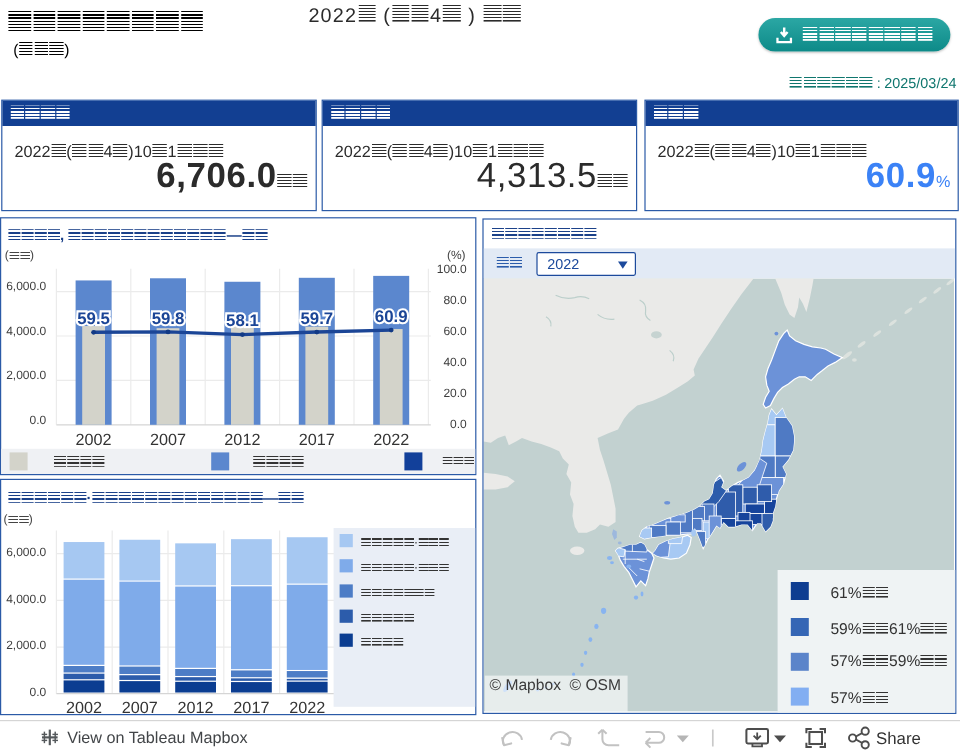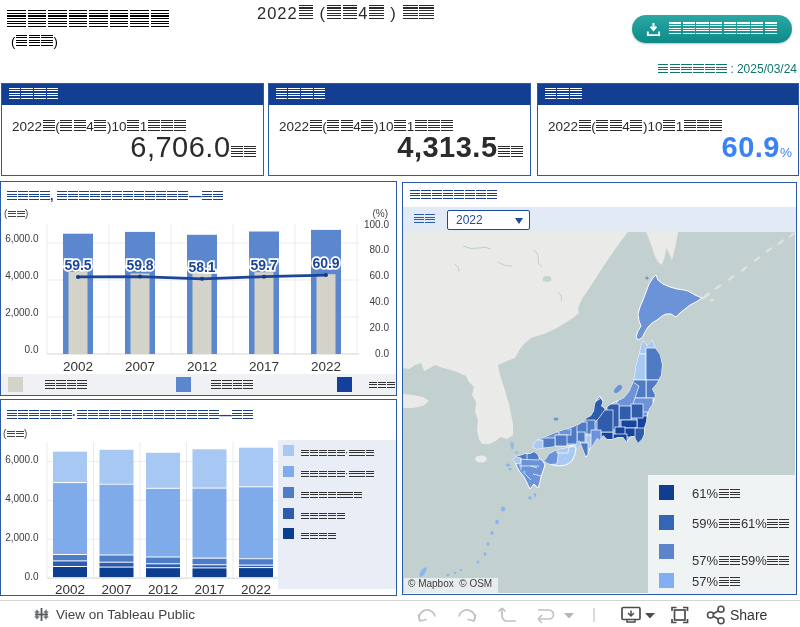--- a/index.html
+++ b/index.html
@@ -21,26 +21,26 @@
       <path d="M8 1v7M5 5l3 3.4L11 5" stroke="#fff" stroke-width="2.2" fill="none"></path>
       <path d="M2 10v4h12v-4" stroke="#fff" stroke-width="2" fill="none"></path>
     </svg>
 <span style="font-size:14px;font-weight:bold"><i class="k"></i><i class="k"></i><i class="k"></i><i class="k"></i><i class="k"></i><i class="k"></i><i class="k"></i><i class="k"></i></span>
 </div>
 <div class="abs" style="right:3px;top:62px;font-size:12px;color:#0f766e"><i class="k"></i><i class="k"></i><i class="k"></i><i class="k"></i><i class="k"></i><i class="k"></i><span style="padding:0 3px">:</span>2025/03/24</div>
 
 <div class="panel" style="left:1px;top:83px;width:263px;height:93px">
  <div style="height:21px;background:#123f92;color:#fff;font-size:13px;font-weight:bold;padding:3px 0 0 6px"><i class="k"></i><i class="k"></i><i class="k"></i><i class="k"></i></div>
  <div style="padding:14px 8px 0 10px;font-size:13.5px;color:#2b2b2b">2022<i class="k"></i>(<i class="k"></i><i class="k"></i>4<i class="k"></i>)10<i class="k"></i>1<i class="k"></i><i class="k"></i><i class="k"></i></div>
- <div style="position:absolute;right:6px;top:47px;font-size:29px;font-weight:normal;color:#2b2b2b;letter-spacing:.5px">6,706.0<span style="font-size:13.5px;font-weight:normal;letter-spacing:0"><i class="k"></i><i class="k"></i></span></div>
+ <div style="position:absolute;right:6px;top:47px;font-size:29px;font-weight:bold;color:#2b2b2b;letter-spacing:.5px">6,706.0<span style="font-size:13.5px;font-weight:normal;letter-spacing:0"><i class="k"></i><i class="k"></i></span></div>
 </div>
 <div class="panel" style="left:268px;top:83px;width:263px;height:93px">
  <div style="height:21px;background:#123f92;color:#fff;font-size:13px;font-weight:bold;padding:3px 0 0 6px"><i class="k"></i><i class="k"></i><i class="k"></i><i class="k"></i></div>
  <div style="padding:14px 8px 0 10px;font-size:13.5px;color:#2b2b2b">2022<i class="k"></i>(<i class="k"></i><i class="k"></i>4<i class="k"></i>)10<i class="k"></i>1<i class="k"></i><i class="k"></i><i class="k"></i></div>
- <div style="position:absolute;right:6px;top:47px;font-size:29px;font-weight:bold;color:#2b2b2b;letter-spacing:.5px">4,313.5<span style="font-size:13.5px;font-weight:normal;letter-spacing:0"><i class="k"></i><i class="k"></i></span></div>
+ <div style="position:absolute;right:6px;top:47px;font-size:29px;font-weight:normal;color:#2b2b2b;letter-spacing:.5px">4,313.5<span style="font-size:13.5px;font-weight:normal;letter-spacing:0"><i class="k"></i><i class="k"></i></span></div>
 </div>
 <div class="panel" style="left:537px;top:83px;width:262px;height:93px">
  <div style="height:21px;background:#123f92;color:#fff;font-size:13px;font-weight:bold;padding:3px 0 0 6px"><i class="k"></i><i class="k"></i><i class="k"></i></div>
  <div style="padding:14px 8px 0 10px;font-size:13.5px;color:#2b2b2b">2022<i class="k"></i>(<i class="k"></i><i class="k"></i>4<i class="k"></i>)10<i class="k"></i>1<i class="k"></i><i class="k"></i><i class="k"></i></div>
  <div style="position:absolute;right:6px;top:47px;font-size:29px;font-weight:bold;color:#3b82f6;letter-spacing:.5px">60.9<span style="font-size:13.5px;font-weight:normal;letter-spacing:0">%</span></div>
 </div>
 
 <div class="panel" style="left:0px;top:181px;width:397px;height:215px">
  <div style="position:absolute;left:5px;top:7px;font-size:12.5px;font-weight:bold;color:#1b4189"><i class="s"></i><i class="s"></i><i class="s"></i><i class="s"></i>,&nbsp;<i class="s"></i><i class="s"></i><i class="s"></i><i class="s"></i><i class="s"></i><i class="s"></i><i class="s"></i><i class="s"></i><i class="s"></i><i class="s"></i><i class="s"></i><i class="s"></i>—<i class="s"></i><i class="s"></i></div>
  <div style="position:absolute;left:3px;top:26px;font-size:10px;color:#444">(<i class="s"></i><i class="s"></i>)</div>
@@ -311,43 +311,43 @@
    <ellipse cx="75" cy="330" rx="1.3" ry="1.5"></ellipse>
   </g>
  </svg>
 
  <div style="position:absolute;left:245px;top:292px;width:172px;height:119px;background:#eff3f4;font-size:13px;color:#333">
   <span style="position:absolute;left:11px;top:10px;width:15px;height:15px;background:#0e3d91"></span>
       <span style="position:absolute;left:44px;top:11px">61%<i class="s"></i><i class="s"></i></span>
   <span style="position:absolute;left:11px;top:40px;width:15px;height:15px;background:#3566b5"></span>
       <span style="position:absolute;left:44px;top:41px">59%<i class="s"></i><i class="s"></i>61%<i class="s"></i><i class="s"></i></span>
   <span style="position:absolute;left:11px;top:69px;width:15px;height:15px;background:#5b84ca"></span>
-      <span style="position:absolute;left:44px;top:78px">57%<i class="s"></i><i class="s"></i>59%<i class="s"></i><i class="s"></i></span>
+      <span style="position:absolute;left:44px;top:68px">57%<i class="s"></i><i class="s"></i>59%<i class="s"></i><i class="s"></i></span>
   <span style="position:absolute;left:11px;top:98px;width:15px;height:15px;background:#82aef2"></span>
       <span style="position:absolute;left:44px;top:99px">57%<i class="s"></i><i class="s"></i></span>
  </div>
- <div style="position:absolute;left:1px;bottom:1px;height:15px;background:rgba(255,255,255,.6);font-size:10px;color:#3b3b3b;padding:0 6px 0 4px">© Mapbox &nbsp;© OSM</div>
+ <div style="position:absolute;left:1px;bottom:1px;height:30px;background:rgba(255,255,255,.6);font-size:13px;color:#3b3b3b;padding:0 6px 0 4px">© Mapbox &nbsp;© OSM</div>
 </div>
 
 <div class="abs" style="left:0;top:600px;width:800px;height:27px;background:#fff;border-top:1px solid #d5d5d5">
  <svg style="position:absolute;left:33px;top:5px" width="17" height="17" viewBox="0 0 17 17">
   <g fill="#54585b">
         <rect x="7.6" y="2" width="1.8" height="13"></rect>
         <rect x="2" y="7.6" width="13" height="1.8"></rect>
         <rect x="3.4" y="3.7" width="1.2" height="4.6"></rect>
         <rect x="1.7" y="5.4" width="4.6" height="1.2"></rect>
         <rect x="12.4" y="3.7" width="1.2" height="4.6"></rect>
         <rect x="10.7" y="5.4" width="4.6" height="1.2"></rect>
         <rect x="3.4" y="8.7" width="1.2" height="4.6"></rect>
         <rect x="1.7" y="10.4" width="4.6" height="1.2"></rect>
         <rect x="12.4" y="8.7" width="1.2" height="4.6"></rect>
         <rect x="10.7" y="10.4" width="4.6" height="1.2"></rect>
       </g>
  </svg>
- <span style="position:absolute;left:56px;top:6px;font-size:13.5px;color:#424548">View on Tableau Public</span>
+ <span style="position:absolute;left:56px;top:6px;font-size:13.5px;color:#424548">View on Tableau Mapbox</span>
  <svg style="position:absolute;left:414px;top:4px" width="370" height="20" viewBox="0 0 370 20">
   <g fill="none" stroke="#c2c2c2" stroke-width="1.7">
    <path d="M6,16 A8,7.5 0 1 1 21,11.5"></path>
         <path d="M6,16 l-1.5,-6 M6,16 l6,-1.5" stroke-linecap="round"></path>
    <path d="M60,16 A8,7.5 0 1 0 45,11.5"></path>
         <path d="M60,16 l1.5,-6 M60,16 l-6,-1.5" stroke-linecap="round"></path>
    <path d="M88,3 v8 a5,5 0 0 0 5,5 h9 M88,3 l-3.5,3.5 M88,3 l3.5,3.5"></path>
    <path d="M124,14 h11 a4.5,4.5 0 0 0 0,-9 h-11 M124,14 l4,-4 M124,14 l4,4"></path>
   </g>
   <path d="M150,8 l5,5.5 5,-5.5 z" fill="#b5b5b5"></path>

